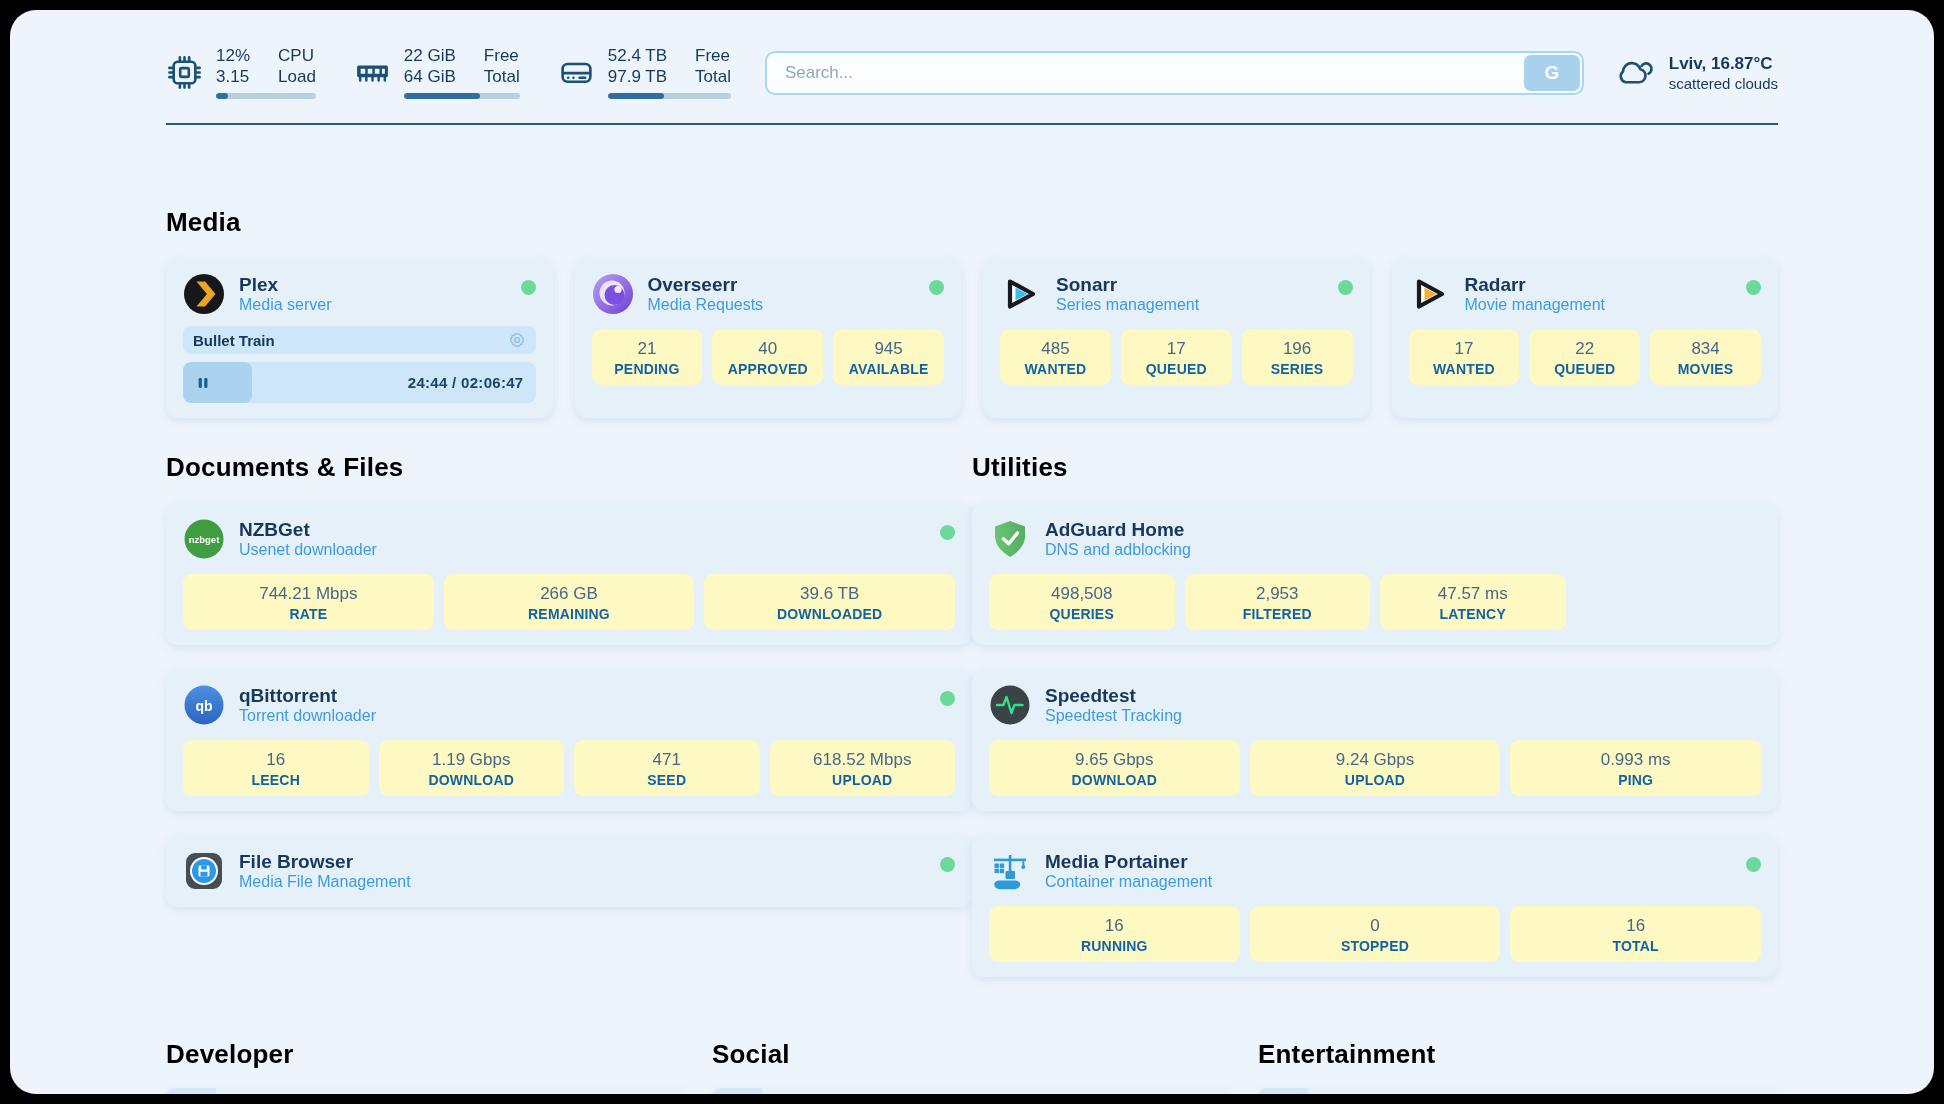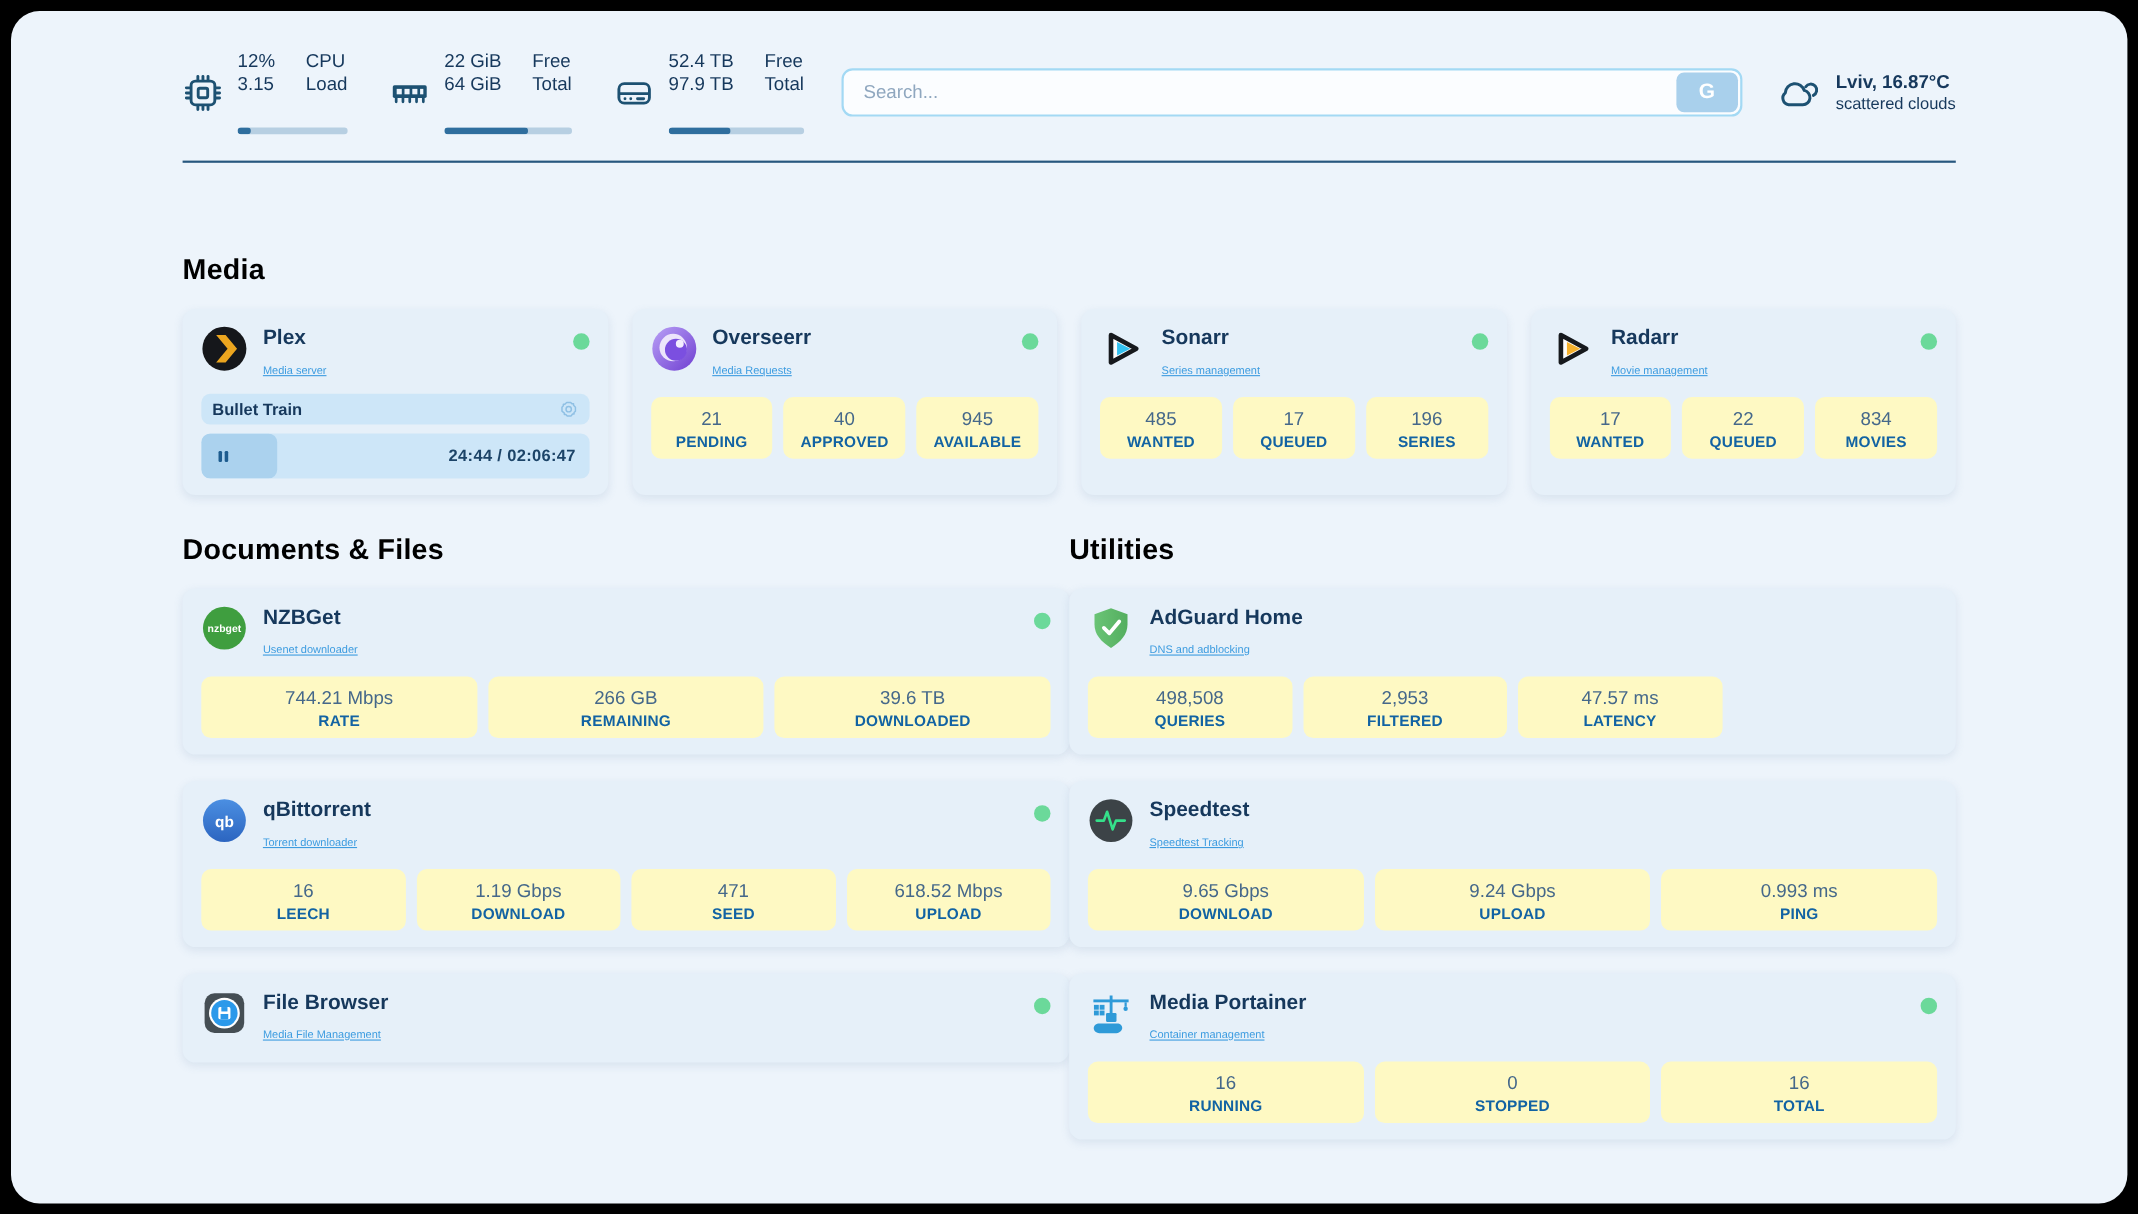--- a/index.html
+++ b/index.html
@@ -5,55 +5,55 @@
   * { box-sizing: border-box; margin: 0; padding: 0; }
   html,body { width:1944px; height:1104px; background:#000; font-family:"Liberation Sans", sans-serif; }
   .frame { position:absolute; inset:10px; background:#edf4fb; border-radius:26px; overflow:hidden; }
   .content { width:1612px; margin:0 auto; padding-top:36px; }
 
   
   .topbar { display:flex; align-items:center; }
   .sysstats { display:flex; gap:38px; flex:none; }
   .sysstat { display:flex; align-items:center; gap:13px; }
   .sysstat svg.hw { width:37px; height:37px; flex:none; }
-  .sys-text { display:flex; flex-direction:column;gap:23px; }
+  .sys-text { display:flex; flex-direction:column; }
   .sys-grid { display:grid; grid-template-columns:auto auto; column-gap:28px; row-gap:1px;
               font-size:17px; font-weight:500; color:#16385c; line-height:20px; }
   .sys-grid .lbl { text-align:left; }
   .pbar { height:6px; border-radius:3px; background:#b7cfe2; margin-top:6px; overflow:hidden; }
   .pbar-fill { display:block; height:100%; border-radius:3px; background:#2f6e9e; }
 
   .search { flex:1; margin:0 30px 0 34px; position:relative; }
   .search input { width:100%; height:44px; border:2px solid #a3d9f4; border-radius:10px;
                   background:#fbfdff; padding:0 74px 0 18px; font-size:17px; color:#16385c;
                   font-family:"Liberation Sans", sans-serif; outline:none; }
   .search input::placeholder { color:#8fa7bf; }
   .gbtn { position:absolute; right:4px; top:4px; bottom:4px; width:56px; background:#a9d0ec;
           border:none; border-radius:7px; color:#fff; font-weight:700; font-size:19px;
           font-family:"Liberation Sans", sans-serif; cursor:pointer; }
 
-  .weather { display:flex; align-items:center; gap:13px; flex:none; }
+  .weather { display:flex; align-items:flex-start; gap:13px; flex:none; }
   .weather svg { width:42px; height:36px; }
   .w-line1 { font-size:17px; font-weight:600; color:#16385c; line-height:21px; }
   .w-line2 { font-size:15px; font-weight:500; color:#16385c; line-height:19px; }
 
   .divider { margin-top:24px; border-bottom:2px solid #27577e; }
 
   
   .section-title { font-size:26px; font-weight:600; color:#000000; letter-spacing:.2px; }
   .media-section { margin-top:82px; }
   .media-grid { display:grid; grid-template-columns:repeat(4,1fr); gap:22px; margin-top:20px; }
 
   .card { background:#e6f0f9; border-radius:12px; padding:15px 17px;
           box-shadow:0 3px 8px rgba(110,145,180,.16); }
   .app-head { display:flex; align-items:flex-start; gap:14px; }
   .app-icon { width:42px; height:42px; flex:none; }
   .app-icon svg { width:42px; height:42px; display:block; }
   .app-name { font-size:19px; font-weight:600; color:#16385c; line-height:23px; }
-  .app-sub { font-size:10px; color:#3d9ce0; margin-top:10px; line-height:18px;text-decoration:underline; }
+  .app-sub { font-size:16px; color:#3d9ce0; margin-top:0; line-height:18px; }
   .dot { width:15px; height:15px; border-radius:50%; background:#6bd99a; margin-left:auto; margin-top:7px; flex:none; }
 
   .stats-row { display:grid; gap:10px; margin-top:14px; }
   .stats-3 { grid-template-columns:repeat(3,1fr); }
   .stats-4 { grid-template-columns:repeat(4,1fr); }
   .tile { background:#fef9c3; border-radius:9px; text-align:center; padding:9px 4px 8px; }
   .tile-value { font-size:17px; color:#45688a; line-height:21px; }
   .tile-label { font-size:14px; font-weight:700; color:#1263a3; margin-top:2px; letter-spacing:.2px; }
 
   

